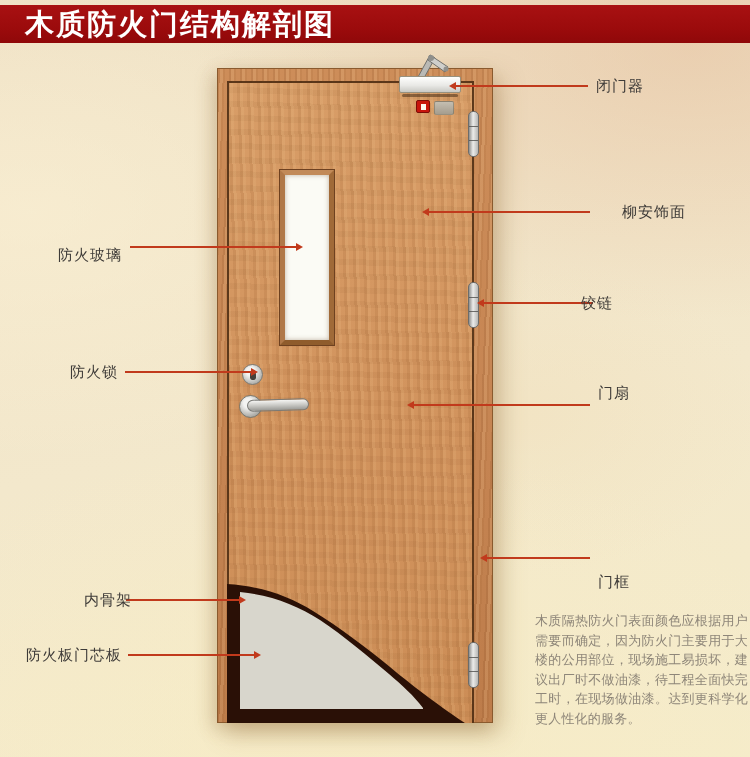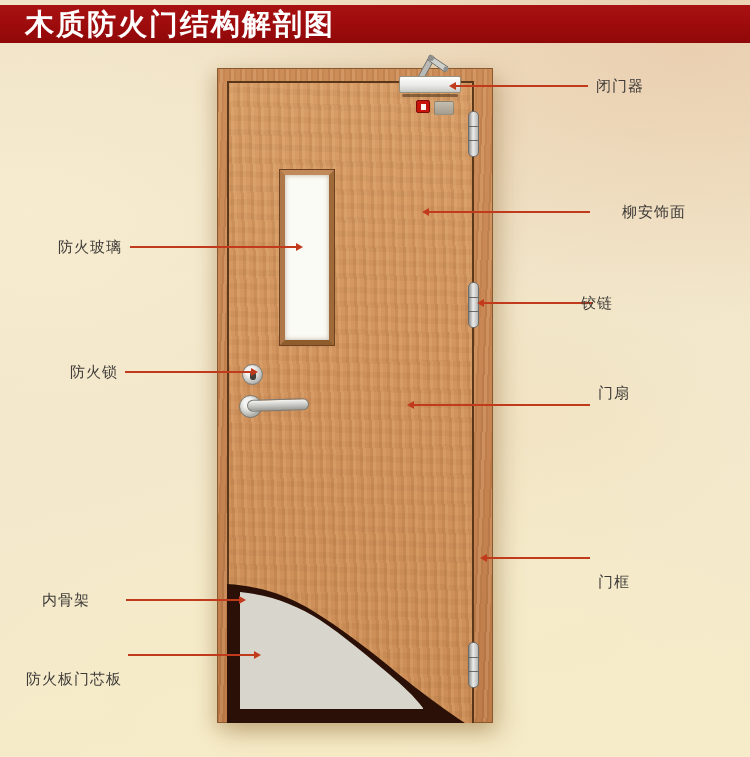--- a/index.html
+++ b/index.html
@@ -122,24 +122,24 @@
   #line-door-frame{left:486px;top:557px;width:104px;}
   #line-fire-glass{left:130px;top:246px;width:167px;}
   #line-fire-lock{left:125px;top:371px;width:127px;}
   #line-inner-skeleton{left:126px;top:599px;width:114px;}
   #line-fire-board{left:128px;top:654px;width:127px;}
   #lbl-door-closer{left:596px;top:77px;}
   #lbl-lauan{left:599px;top:203px;margin-left:23px;}
   #lbl-hinge{left:581px;top:294px;}
   #lbl-door-leaf{left:598px;top:384px;}
   #lbl-door-frame{left:598px;top:573px;}
-  #lbl-fire-glass{right:628px;top:238px;}
+  #lbl-fire-glass{right:628px;top:246px;}
   #lbl-fire-lock{right:632px;top:363px;}
-  #lbl-inner-skeleton{right:660px;top:591px;}
-  #lbl-fire-board{right:628px;top:646px;margin-top:24px;}
+  #lbl-inner-skeleton{right:618px;top:591px;}
+  #lbl-fire-board{right:628px;top:646px;}
   
   .description{
     position:absolute;left:535px;top:611px;width:213px;
     font-size:13px;line-height:19.6px;color:#8e8679;text-align:justify;letter-spacing:0.2px;
   }
 </style>
 </head>
 <body>
 
 <div class="stage">
@@ -192,14 +192,15 @@
   <div class="lbl" id="lbl-lauan">柳安饰面</div>
   <div class="lbl" id="lbl-hinge">铰链</div>
   <div class="lbl" id="lbl-door-leaf">门扇</div>
   <div class="lbl" id="lbl-door-frame">门框</div>
 
   <div class="lbl" id="lbl-fire-glass">防火玻璃</div>
   <div class="lbl" id="lbl-fire-lock">防火锁</div>
   <div class="lbl" id="lbl-inner-skeleton">内骨架</div>
   <div class="lbl" id="lbl-fire-board">防火板门芯板</div>
 
+  <div class="description">木质隔热防火门表面颜色应根据用户需要而确定，因为防火门主要用于大楼的公用部位，现场施工易损坏，建议出厂时不做油漆，待工程全面快完工时，在现场做油漆。达到更科学化更人性化的服务。</div>
 
 </div>
 
 </body></html>

